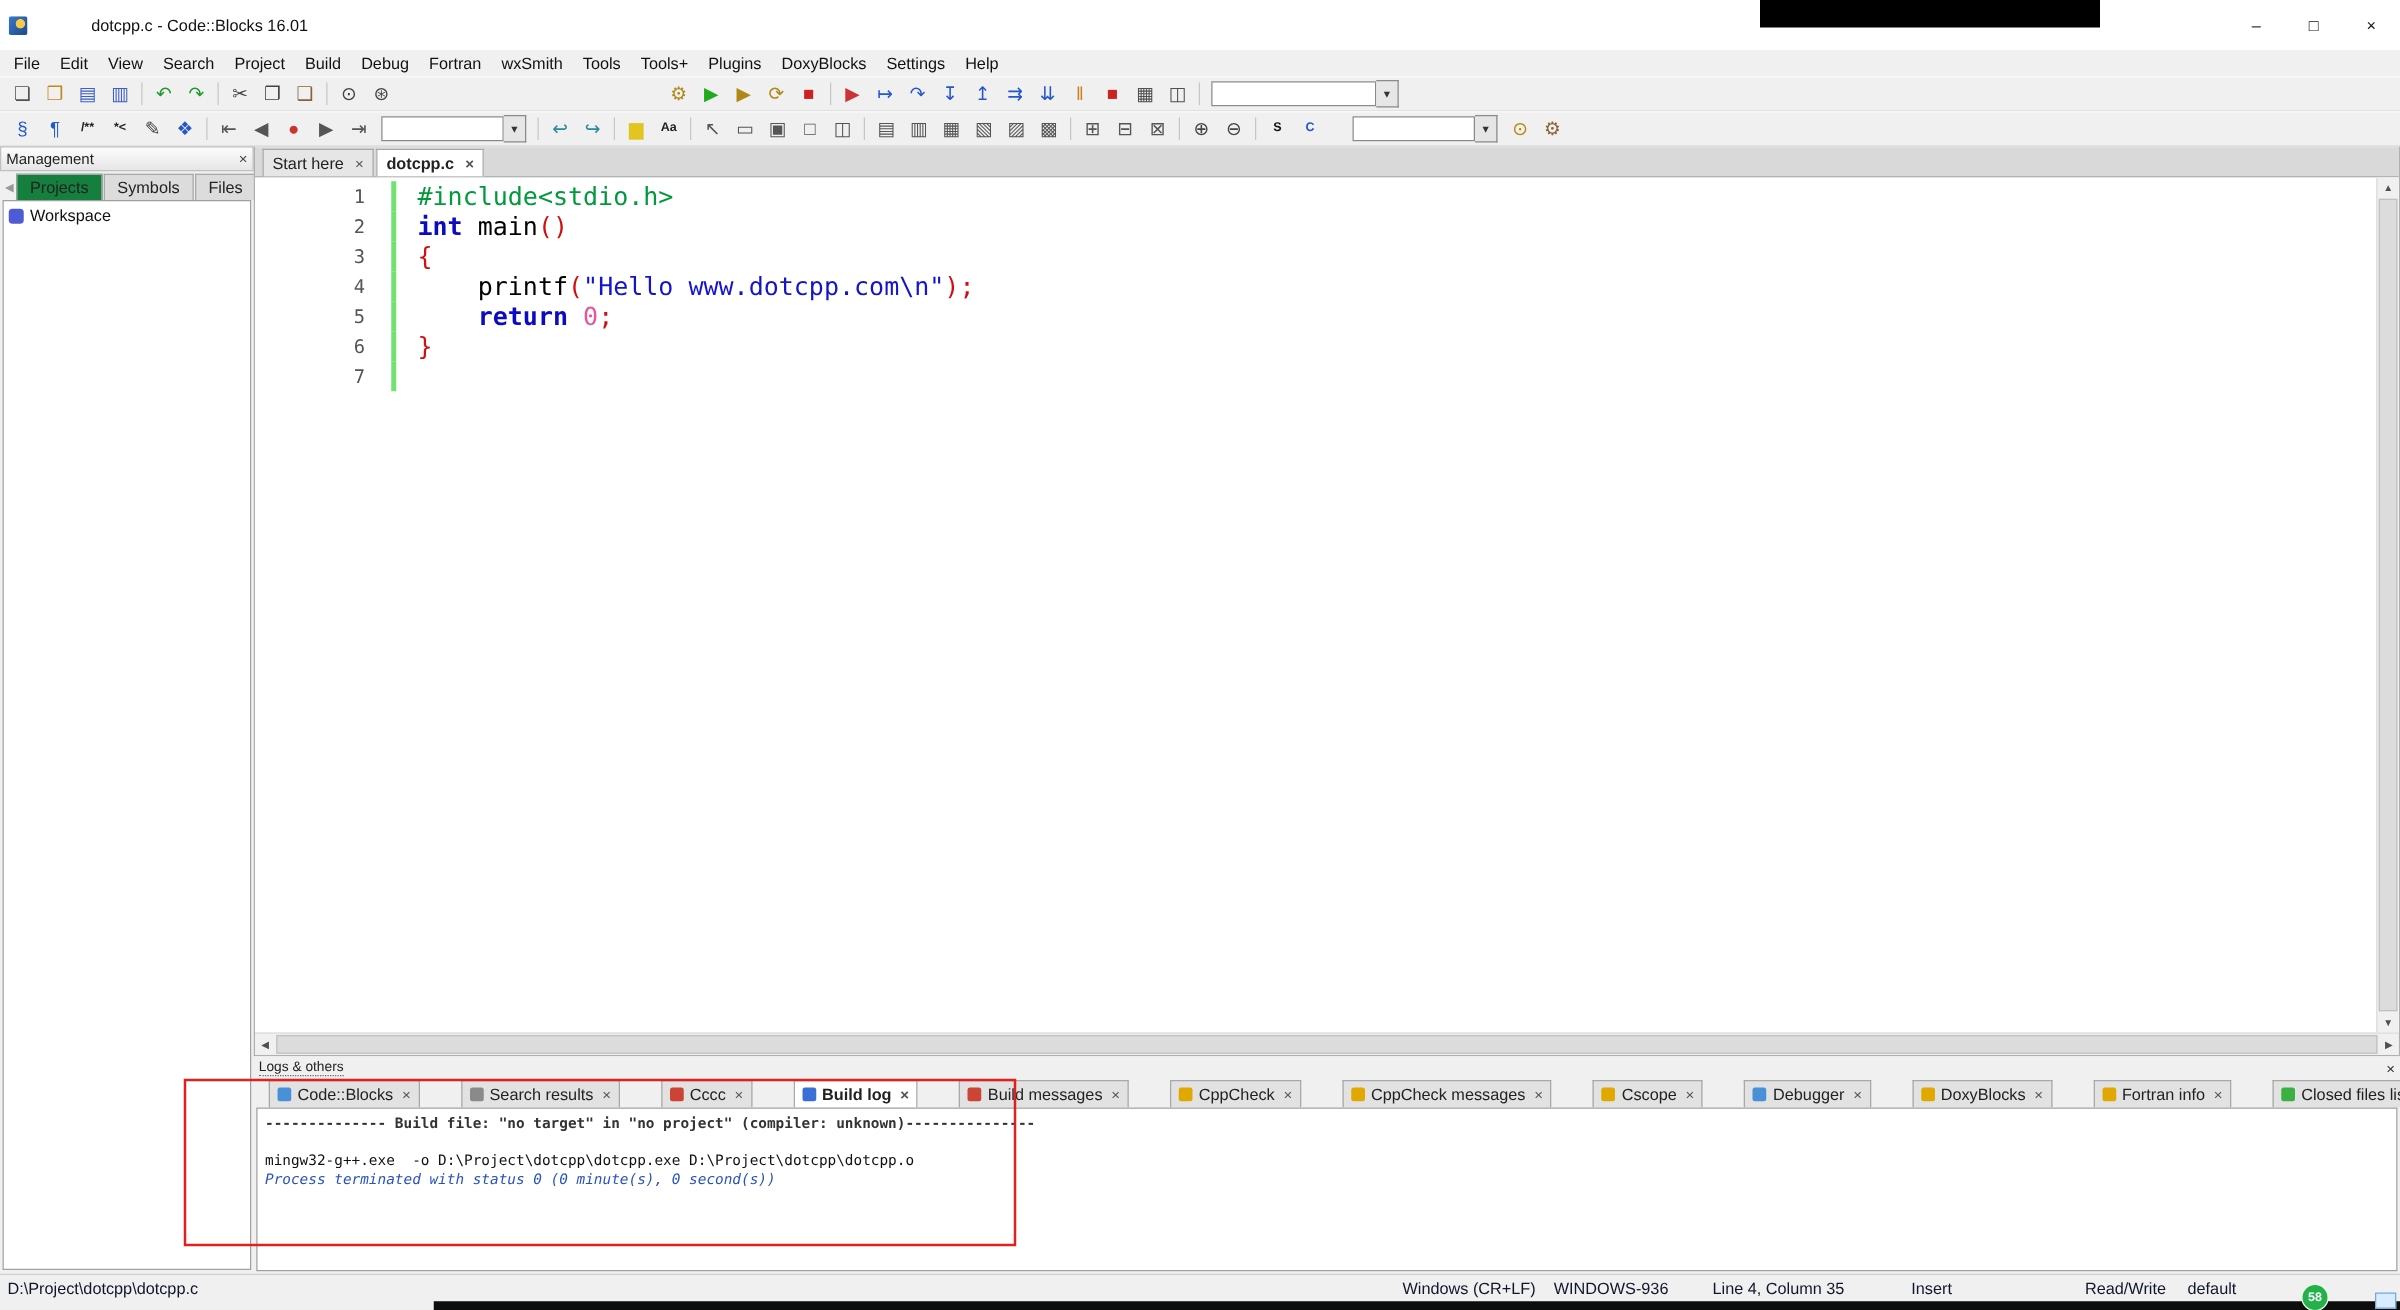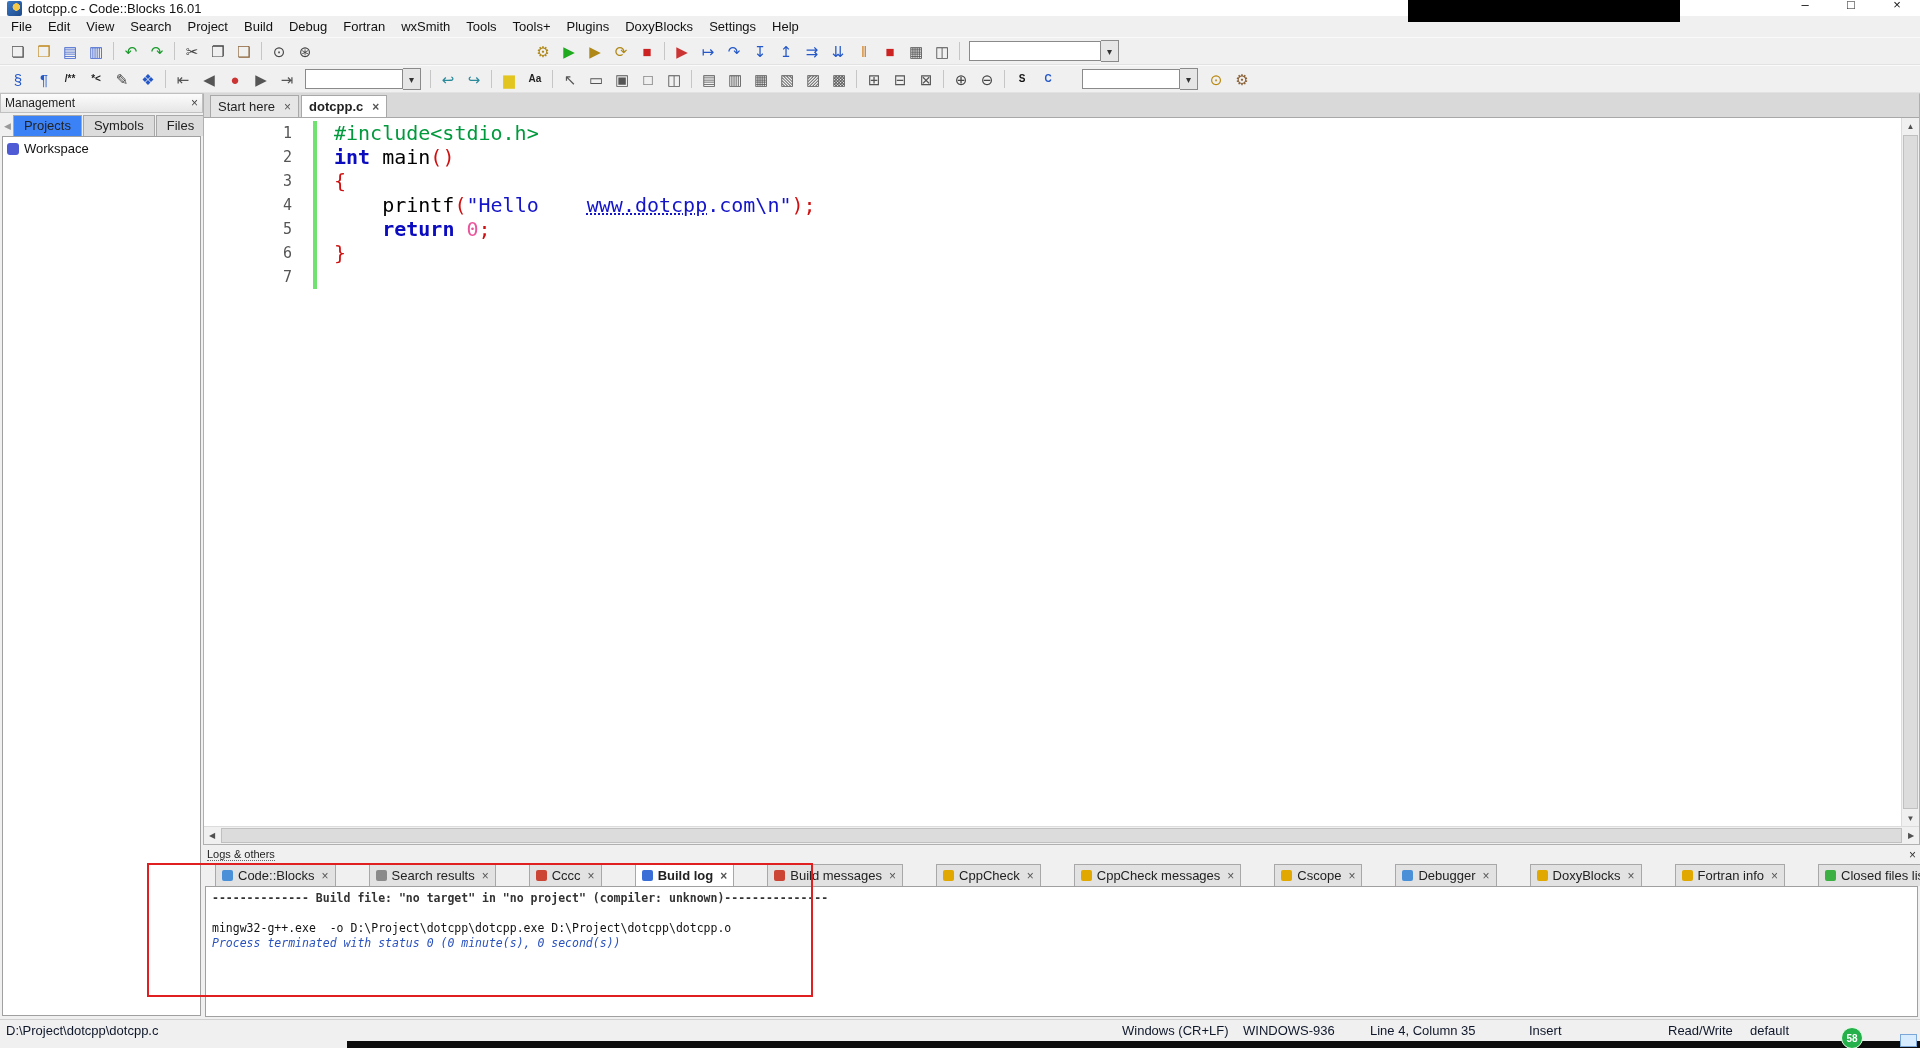--- a/index.html
+++ b/index.html
@@ -1,21 +1,21 @@
 <!DOCTYPE html>
 <html><head>
 <meta charset="utf-8">
 <style>
   html,body{margin:0;padding:0;}
   body{width:1920px;height:1048px;position:relative;overflow:hidden;background:#f0f0f0;
        font-family:"Liberation Sans",sans-serif;}
   .window{position:absolute;inset:0;display:flex;flex-direction:column;}
 
   
-  .titlebar{height:16px;flex:0 0 auto;background:#ffffff;display:flex;align-items:flex-end;padding-left:7px;}
+  .titlebar{height:40px;flex:0 0 auto;background:#ffffff;display:flex;align-items:center;padding-left:7px;gap:45px;}
   .app-icon{width:15px;height:15px;border-radius:2px;margin-right:6px;
     background:radial-gradient(circle at 62% 40%, #f7c948 0 3.5px, rgba(0,0,0,0) 4px),
                linear-gradient(135deg,#3b79c4,#1c4a8c);}
   .title-text{font-size:13px;color:#111;}
   .win-btns{margin-left:auto;display:flex;height:24px;}
   .win-btn{width:46px;display:flex;align-items:center;justify-content:center;font-size:13px;color:#111;}
 
   
   .menubar{height:21px;flex:0 0 auto;display:flex;align-items:center;padding-left:3px;background:#f0f0f0;font-size:13px;color:#111;}
   .menu-item{padding:2px 8px;}
@@ -37,21 +37,21 @@
   .management{width:203px;flex:0 0 auto;display:flex;flex-direction:column;background:#f0f0f0;}
   .mgmt-header{height:18px;display:flex;align-items:center;padding:0 4px;background:linear-gradient(#fcfcfc,#e6e6e6);
                border:1px solid #c0c0c0;font-size:12px;}
   .mgmt-title{color:#222;}
   .mgmt-close{margin-left:auto;color:#444;font-size:12px;}
   .mgmt-tabs{height:23px;display:flex;align-items:flex-end;padding:0 2px;}
   .mgmt-arrow{font-size:9px;color:#999;padding:0 2px 5px 2px;}
   .mgmt-arrow.right{margin-left:auto;color:#333;}
   .mgmt-tablist{display:flex;align-items:flex-end;}
   .mgmt-tab{font-size:13px;padding:2px 10px 3px;background:#dcdcdc;border:1px solid #a8a8a8;border-bottom:none;margin-right:1px;color:#222;}
-  .mgmt-tab.active{background:#3b82f6;}
+  .mgmt-tab.active{background:#15803d;}
   .mgmt-content{flex:1;margin:0 2px 3px 2px;background:#fff;border:1px solid #a0a0a0;padding:3px 4px;font-size:13px;}
   .tree-item{display:flex;align-items:center;gap:5px;padding:1px 0;}
   .tree-icon{width:12px;height:12px;border-radius:3px;}
   .tree-label{color:#111;}
 
   .right-col{flex:1;display:flex;flex-direction:column;min-width:0;}
   .editor-area{flex:1;display:flex;flex-direction:column;min-height:0;border:1px solid #b0b0b0;border-top:1px solid #d8d8d8;}
   .editor-tabs{height:23px;flex:0 0 auto;display:flex;align-items:flex-end;background:#d9d9d9;padding-left:6px;border-bottom:1px solid #a8a8a8;}
   .etab{display:flex;align-items:center;font-size:13px;padding:3px 7px;background:#e6e6e6;border:1px solid #a8a8a8;border-bottom:none;margin-right:2px;color:#222;}
   .etab.active{background:#ffffff;font-weight:bold;}
@@ -62,21 +62,21 @@
   .gutter-num{width:88px;text-align:right;font-size:15px;color:#555;}
   .gutter-gap{width:21px;}
   .change-bar{width:4px;align-self:stretch;background:#6fe26f;}
   .code-text{white-space:pre;font-size:20px;padding-left:17px;}
   .seg{white-space:pre;}
   .preproc{color:#009a3c;}
   .kw{color:#0b0bc0;font-weight:bold;}
   .id{color:#000;}
   .punc{color:#d01010;}
   .str{color:#1414c8;}
-  .url{text-decoration:underline;text-decoration-style:dotted;margin-left:36px;}
+  .url{text-decoration-style:dotted;}
   .lit{color:#e8559c;}
 
   .vscroll{width:17px;flex:0 0 auto;background:#f0f0f0;border-left:1px solid #dcdcdc;display:flex;flex-direction:column;align-items:center;}
   .varrow{height:16px;width:100%;display:flex;align-items:center;justify-content:center;font-size:8px;color:#505050;}
   .vthumb{flex:1;width:13px;background:#dcdcdc;border:1px solid #c0c0c0;margin:1px 0;}
   .hscroll{height:17px;flex:0 0 auto;background:#f0f0f0;border-top:1px solid #dcdcdc;display:flex;align-items:center;}
   .harrow{width:16px;height:100%;display:flex;align-items:center;justify-content:center;font-size:8px;color:#505050;}
   .hthumb{flex:1;height:13px;background:#dcdcdc;border:1px solid #c0c0c0;margin:0 1px;}
 
   

